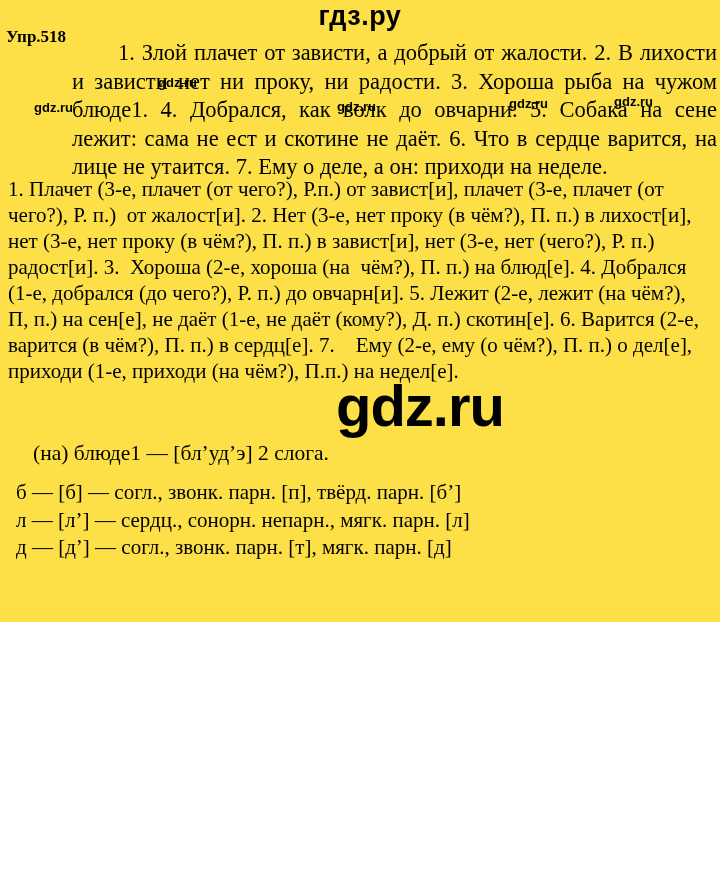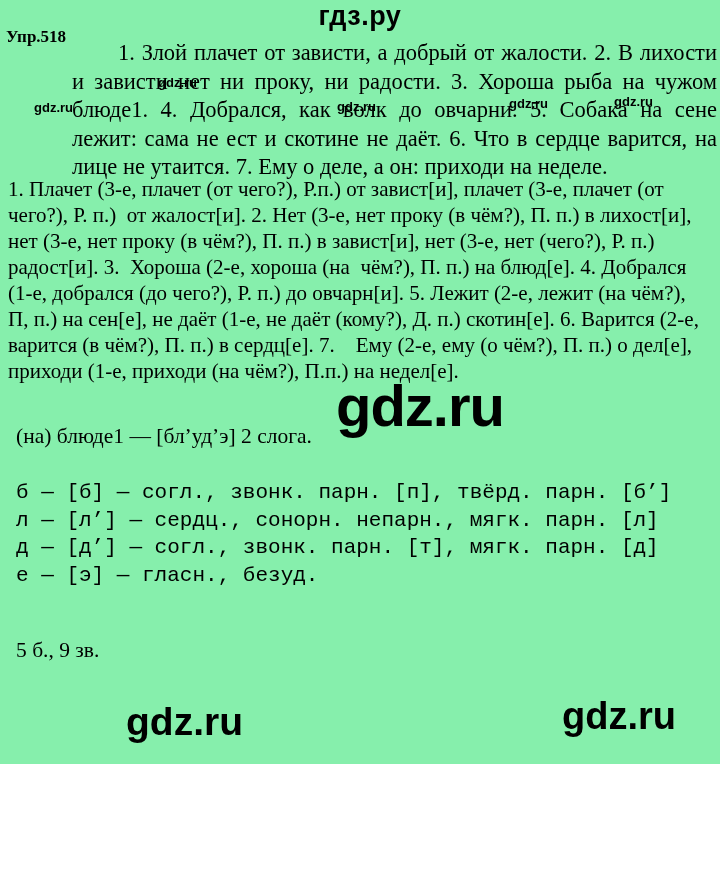--- a/index.html
+++ b/index.html
@@ -3,22 +3,22 @@
 <meta charset="utf-8">
 <style>
   html, body {
     margin: 0;
     padding: 0;
     background: #ffffff;
   }
   .page {
     position: relative;
     width: 720px;
-    height: 764px;
-    background: #86efac;
+    height: 622px;
+    background: #fde047;
     color: #000000;
     font-family: "Liberation Serif", serif;
     overflow: hidden;
   }
   .brand {
     position: absolute;
     top: 1px;
     left: 0;
     width: 100%;
     text-align: center;
@@ -53,28 +53,27 @@
     width: 700px;
     margin: 0;
     font-size: 21px;
     line-height: 26px;
     white-space: pre-wrap;
   }
   .phon-intro {
     position: absolute;
     top: 424px;
     left: 16px;
-    margin: 0;
+    margin: 17px;
     font-size: 21.5px;
   }
   .phon-block {
     position: absolute;
     top: 479px;
     left: 16px;
-    font-family: Liberation Mono, monospace;
   }
   .phon-line {
     font-size: 21px;
     line-height: 27.6px;
   }
   .totals {
     position: absolute;
     top: 638px;
     left: 16px;
     margin: 0;
@@ -128,21 +127,20 @@
   <p class="task">1. Злой плачет от зависти, а добрый от жалости. 2. В лихости и зависти нет ни проку, ни радости. 3. Хороша рыба на чужом блюде1. 4. Добрался, как волк до овчарни. 5. Собака на сене лежит: сама не ест и скотине не даёт. 6. Что в сердце варится, на лице не утаится. 7. Ему о деле, а он: приходи на неделе.</p>
 
   <p class="analysis">1. Плачет (3-е, плачет (от чего?), Р.п.) от завист[и], плачет (3-е, плачет (от чего?), Р. п.)  от жалост[и]. 2. Нет (3-е, нет проку (в чём?), П. п.) в лихост[и], нет (3-е, нет проку (в чём?), П. п.) в завист[и], нет (3-е, нет (чего?), Р. п.) радост[и]. 3.  Хороша (2-е, хороша (на  чём?), П. п.) на блюд[е]. 4. Добрался (1-е, добрался (до чего?), Р. п.) до овчарн[и]. 5. Лежит (2-е, лежит (на чём?), П, п.) на сен[е], не даёт (1-е, не даёт (кому?), Д. п.) скотин[е]. 6. Варится (2-е, варится (в чём?), П. п.) в сердц[е]. 7.    Ему (2-е, ему (о чём?), П. п.) о дел[е], приходи (1-е, приходи (на чём?), П.п.) на недел[е].</p>
 
   <p class="phon-intro">(на) блюде1 — [бл’уд’э] 2 слога.</p>
 
   <div class="phon-block">
     <div class="phon-line">б — [б] — согл., звонк. парн. [п], твёрд. парн. [б’]</div>
     <div class="phon-line">л — [л’] — сердц., сонорн. непарн., мягк. парн. [л]</div>
     <div class="phon-line">д — [д’] — согл., звонк. парн. [т], мягк. парн. [д]</div>
-    <div class="phon-line">е — [э] — гласн., безуд.</div>
   </div>
 
   <p class="totals">5 б., 9 зв.</p>
 
 
 
   <div class="wm wm-small wm-s1">gdz.ru</div>
   <div class="wm wm-small wm-s2">gdz.ru</div>
   <div class="wm wm-small wm-s3">gdz.ru</div>
   <div class="wm wm-small wm-s4">gdz.ru</div>

